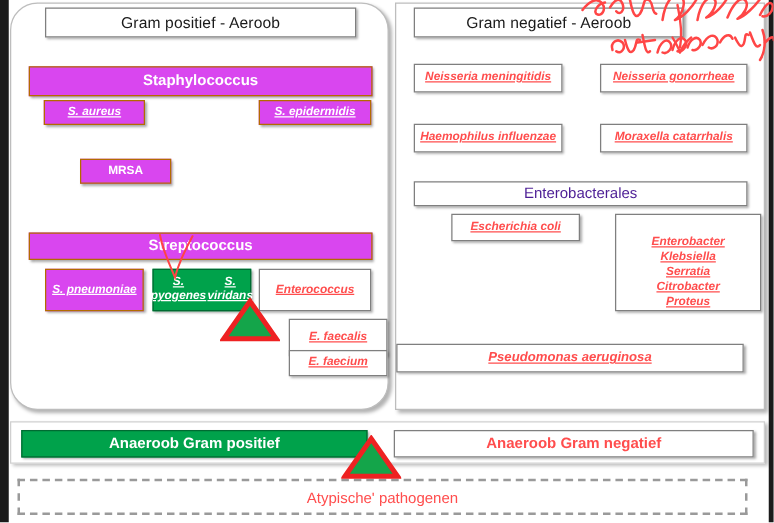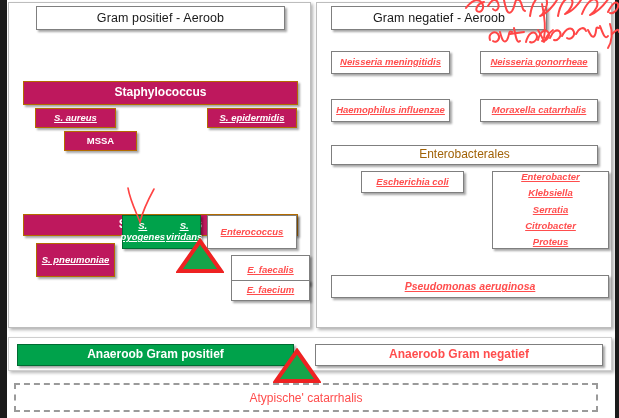--- a/index.html
+++ b/index.html
@@ -33,39 +33,39 @@
     display:flex;
     align-items:center;
     justify-content:center;
     text-align:center;
     line-height:1.15;
     border:1px solid #7f7f7f;
     background:#ffffff;
   }
   .box.shadowed{box-shadow:1.5px 1.5px 2px rgba(0,0,0,.35);}
 
-  .orange{background:#be185d;border:1px solid #b36b00;color:#ffffff;margin-top:28px;}
+  .orange{background:#d946ef;border:1px solid #b36b00;color:#ffffff;}
   .green{background:#00a24b;border:1px solid #006b32;color:#ffffff;}
   .white{background:#ffffff;border:1px solid #7f7f7f;color:#ff4d4d;}
 
   .hdr{color:#1a1a1a;font-size:12.5px;letter-spacing:.1px;}
-  .title-red{color:#a16207;font-size:12px;}
+  .title-red{color:#4c1d95;font-size:12px;}
   .ital{font-style:italic;font-weight:bold;text-decoration:underline;}
   .bold{font-weight:bold;}
   .sm{font-size:9.5px;}
   .md{font-size:10.5px;}
   .lg{font-size:12px;}
 
   .stack{justify-content:center;gap:1px;}
   .stack > span{display:block;}
 
   
   .genus-list{
     flex-direction:column;
-    justify-content:space-between;
+    justify-content:flex-end;
     gap:1px;
     color:#ff4d4d;
     font-size:9.5px;
   }
 
   
   .dashed{
     position:absolute;
     box-sizing:border-box;
     border:2px dashed #9a9a9a;
@@ -91,32 +91,32 @@
   .pen{position:absolute;pointer-events:none;}
 </style>
 </head>
 <body>
 
 <div id="stage">
 
   <div class="edge-strip edge-left"></div>
   <div class="edge-strip edge-right"></div>
 
-  <div class="panel" style="left:8px;top:2px;width:303px;height:326px;">
+  <div class="panel" style="left:8px;top:2px;width:303px;height:326px;border-radius:22px;">
 
     <div class="box hdr shadowed" style="left:27px;top:3px;width:249px;height:24px;">Gram positief - Aeroob</div>
 
     <div class="box orange bold lg shadowed" style="left:14px;top:50px;width:275px;height:24px;">Staphylococcus</div>
 
     <div class="box orange ital sm shadowed" style="left:26px;top:77px;width:81px;height:20px;">S. aureus</div>
 
     <div class="box orange ital sm shadowed" style="left:198px;top:77px;width:90px;height:20px;">S. epidermidis</div>
 
-    <div class="box orange bold sm shadowed" style="left:55px;top:100px;width:73px;height:20px;">MSSA</div>
-
+
+    <div class="box orange bold sm shadowed" style="left:55px;top:124px;width:73px;height:20px;">MRSA</div>
 
     <div class="box orange bold lg shadowed" style="left:14px;top:183px;width:275px;height:22px;">Streptococcus</div>
 
     <div class="box orange ital sm shadowed" style="left:27px;top:212px;width:79px;height:34px;">S. pneumoniae</div>
 
     <div class="box green stack ital sm shadowed" style="left:113px;top:212px;width:79px;height:34px;">
       <span>S. pyogenes</span>
       <span>S. viridans</span>
     </div>
 
@@ -144,31 +144,31 @@
     <div class="box white ital sm shadowed" style="left:44px;top:168px;width:103px;height:22px;">Escherichia coli</div>
 
     <div class="box white genus-list ital shadowed" style="left:175px;top:168px;width:117px;height:78px;">
       <span>Enterobacter</span>
       <span>Klebsiella</span>
       <span>Serratia</span>
       <span>Citrobacter</span>
       <span>Proteus</span>
     </div>
 
-    <div class="box white ital md shadowed" style="left:14px;top:272px;width:278px;height:23px;text-align:center;">Pseudomonas aeruginosa</div>
+    <div class="box white ital md shadowed" style="left:0;top:272px;width:278px;height:23px;text-align:center;">Pseudomonas aeruginosa</div>
   </div>
 
   <div class="band" style="left:8px;top:337px;width:604px;height:34px;">
 
     <div class="box green bold lg shadowed" style="left:8px;top:6px;width:277px;height:22px;">Anaeroob Gram positief</div>
 
     <div class="box white bold lg shadowed" style="left:306px;top:6px;width:288px;height:22px;">Anaeroob Gram negatief</div>
   </div>
 
-  <div class="dashed" style="left:14px;top:383px;width:584px;height:29px;">Atypische' catarrhalis</div>
+  <div class="dashed" style="left:14px;top:383px;width:584px;height:29px;">Atypische' pathogenen</div>
 
   <svg class="tri" style="left:176px;top:238px;" width="48" height="36" viewBox="0 0 48 36">
     <polygon points="24,3 45,33 3,33" fill="#14a54a" stroke="#ee2222" stroke-width="4" stroke-linejoin="miter"></polygon>
   </svg>
 
   <svg class="tri" style="left:273px;top:348px;" width="48" height="36" viewBox="0 0 48 36">
     <polygon points="24,3 45,33 3,33" fill="#14a54a" stroke="#ee2222" stroke-width="4" stroke-linejoin="miter"></polygon>
   </svg>
 
   <svg class="pen" style="left:110px;top:186px;" width="60" height="46" viewBox="0 0 60 46">

